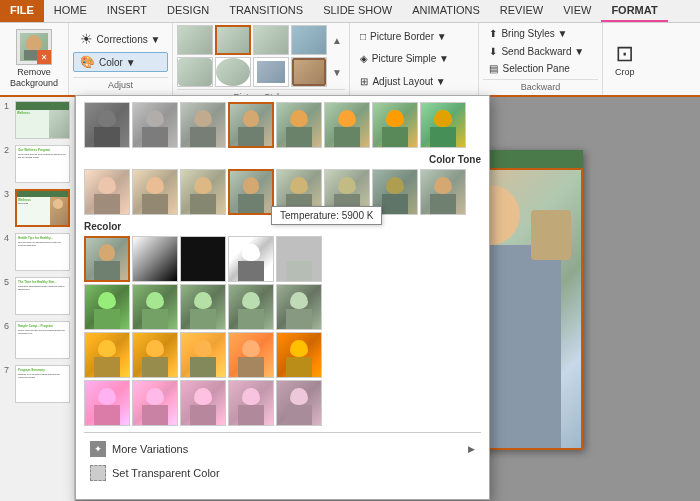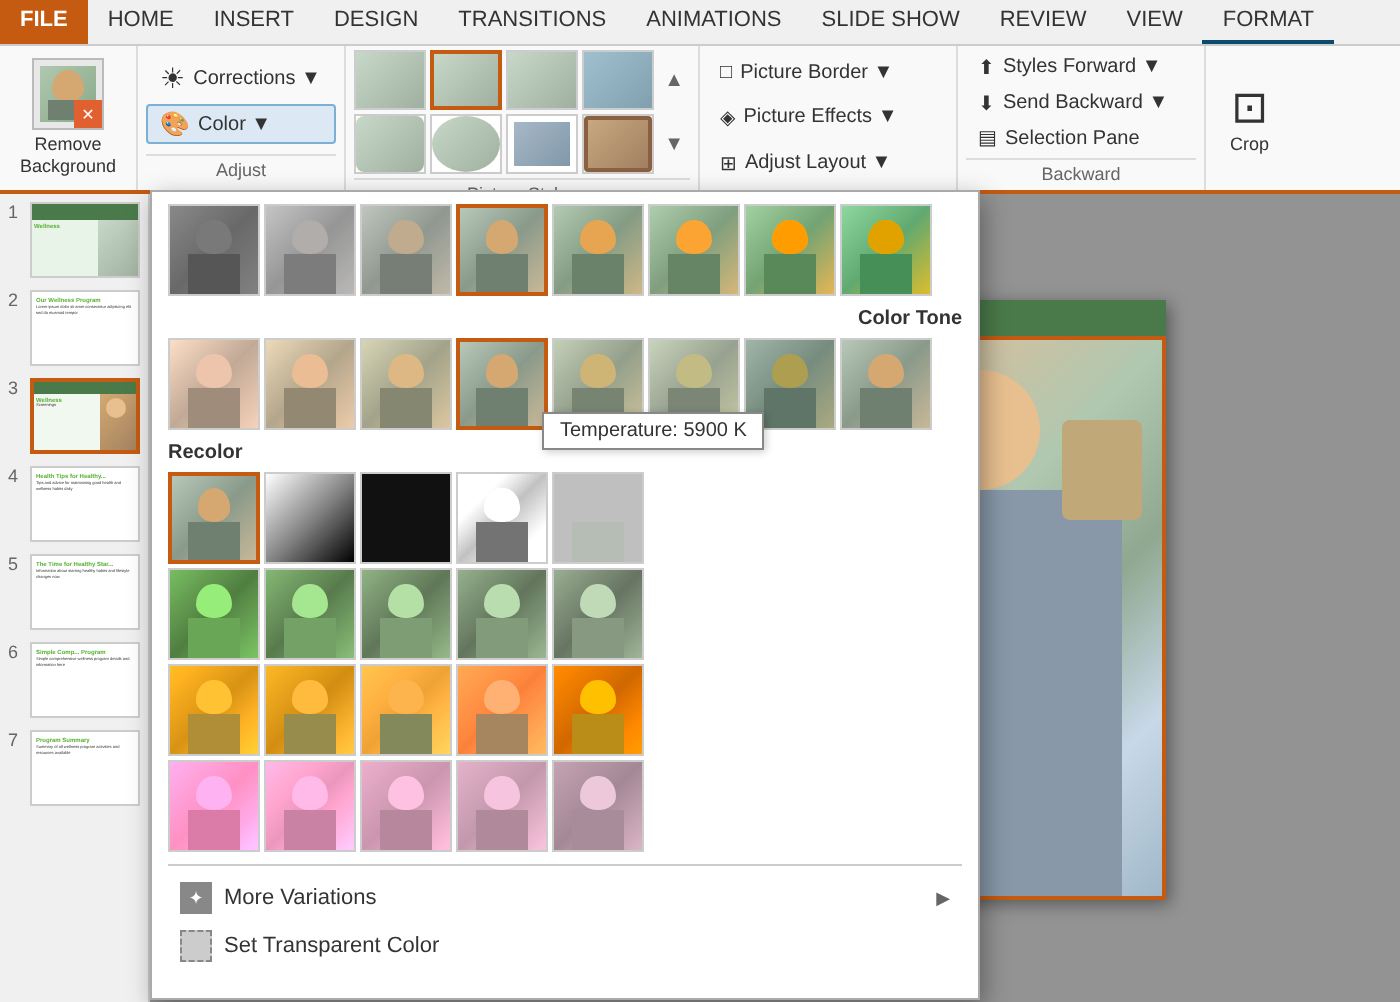--- a/index.html
+++ b/index.html
@@ -49,25 +49,25 @@
   </style>
 </head>
 <body>
 
 <div style="display:flex; background:#f0f0f0; border-bottom:1px solid #ccc; font-size:11px;">
   <div style="background:#c55a11; color:white; padding:4px 10px; font-weight:bold; cursor:pointer;">FILE</div>
   <div style="padding:4px 10px; cursor:pointer; color:#333;">HOME</div>
   <div style="padding:4px 10px; cursor:pointer; color:#333;">INSERT</div>
   <div style="padding:4px 10px; cursor:pointer; color:#333;">DESIGN</div>
   <div style="padding:4px 10px; cursor:pointer; color:#333;">TRANSITIONS</div>
+  <div style="padding:4px 10px; cursor:pointer; color:#333;">SLIDE SHOW</div>
   <div style="padding:4px 10px; cursor:pointer; color:#333;">ANIMATIONS</div>
-  <div style="padding:4px 10px; cursor:pointer; color:#333;">SLIDE SHOW</div>
   <div style="padding:4px 10px; cursor:pointer; color:#333;">REVIEW</div>
   <div style="padding:4px 10px; cursor:pointer; color:#333;">VIEW</div>
-  <div style="padding:4px 10px; cursor:pointer; color:#333; border-bottom:2px solid #0c4a6e; font-weight:400;text-align:center;">FORMAT</div>
+  <div style="padding:4px 10px; cursor:pointer; color:#333; border-bottom:2px solid #ec4899; font-weight:700;text-align:center;">FORMAT</div>
 </div>
 
 <div style="display:flex; background:#f9f9f9; border-bottom:2px solid #c55a11; height:74px; align-items:stretch;">
 
   <div style="display:flex; align-items:center; border-right:1px solid #ddd; padding:2px 4px;">
     <div style="display:flex; flex-direction:column; align-items:center; padding:4px 6px; cursor:pointer; font-size:9px; text-align:center; color:#333; min-width:60px;">
       <div style="width:36px; height:36px; margin-bottom:2px; position:relative; background:#e8e8e8; border:1px solid #bbb; display:flex; align-items:center; justify-content:center;">
         <div style="width:28px; height:28px; background:linear-gradient(135deg,#b0c8b0,#88a888); position:relative;">
           <div style="position:absolute; top:2px; left:6px; width:16px; height:16px; border-radius:50% 50% 50% 50% / 60% 60% 40% 40%; background:#d4a870;"></div>
           <div style="position:absolute; top:17px; left:4px; width:20px; height:10px; background:#708070;"></div>
@@ -125,32 +125,32 @@
     <div style="font-size:9px; color:#666; text-align:center; border-top:1px solid #ddd; padding-top:2px;">Picture Styles</div>
   </div>
 
   <div style="display:flex; flex-direction:column; border-right:1px solid #ddd; padding:2px 4px; justify-content:space-around;">
     <div style="display:flex; align-items:center; padding:2px 6px; cursor:pointer; font-size:10px; color:#333; min-width:120px;">
       <span style="margin-right:4px;">□</span>
       <span>Picture Border ▼</span>
     </div>
     <div style="display:flex; align-items:center; padding:2px 6px; cursor:pointer; font-size:10px; color:#333; min-width:120px;">
       <span style="margin-right:4px;">◈</span>
-      <span>Picture Effects ▼</span>
+      <span>Picture Simple ▼</span>
     </div>
     <div style="display:flex; align-items:center; padding:2px 6px; cursor:pointer; font-size:10px; color:#333; min-width:120px;">
       <span style="margin-right:4px;">⊞</span>
       <span>Adjust Layout ▼</span>
     </div>
   </div>
 
   <div style="display:flex; flex-direction:column; border-right:1px solid #ddd; padding:2px 4px; justify-content:space-around;">
     <div style="display:flex; align-items:center; padding:2px 6px; cursor:pointer; font-size:10px; color:#333; min-width:115px;">
       <span style="margin-right:4px;">⬆</span>
-      <span>Styles Forward ▼</span>
+      <span>Bring Styles ▼</span>
     </div>
     <div style="display:flex; align-items:center; padding:2px 6px; cursor:pointer; font-size:10px; color:#333; min-width:115px;">
       <span style="margin-right:4px;">⬇</span>
       <span>Send Backward ▼</span>
     </div>
     <div style="display:flex; align-items:center; padding:2px 6px; cursor:pointer; font-size:10px; color:#333; min-width:115px;">
       <span style="margin-right:4px;">▤</span>
       <span>Selection Pane</span>
     </div>
     <div style="font-size:9px; color:#666; text-align:center; border-top:1px solid #ddd; padding-top:2px;">Backward</div>

